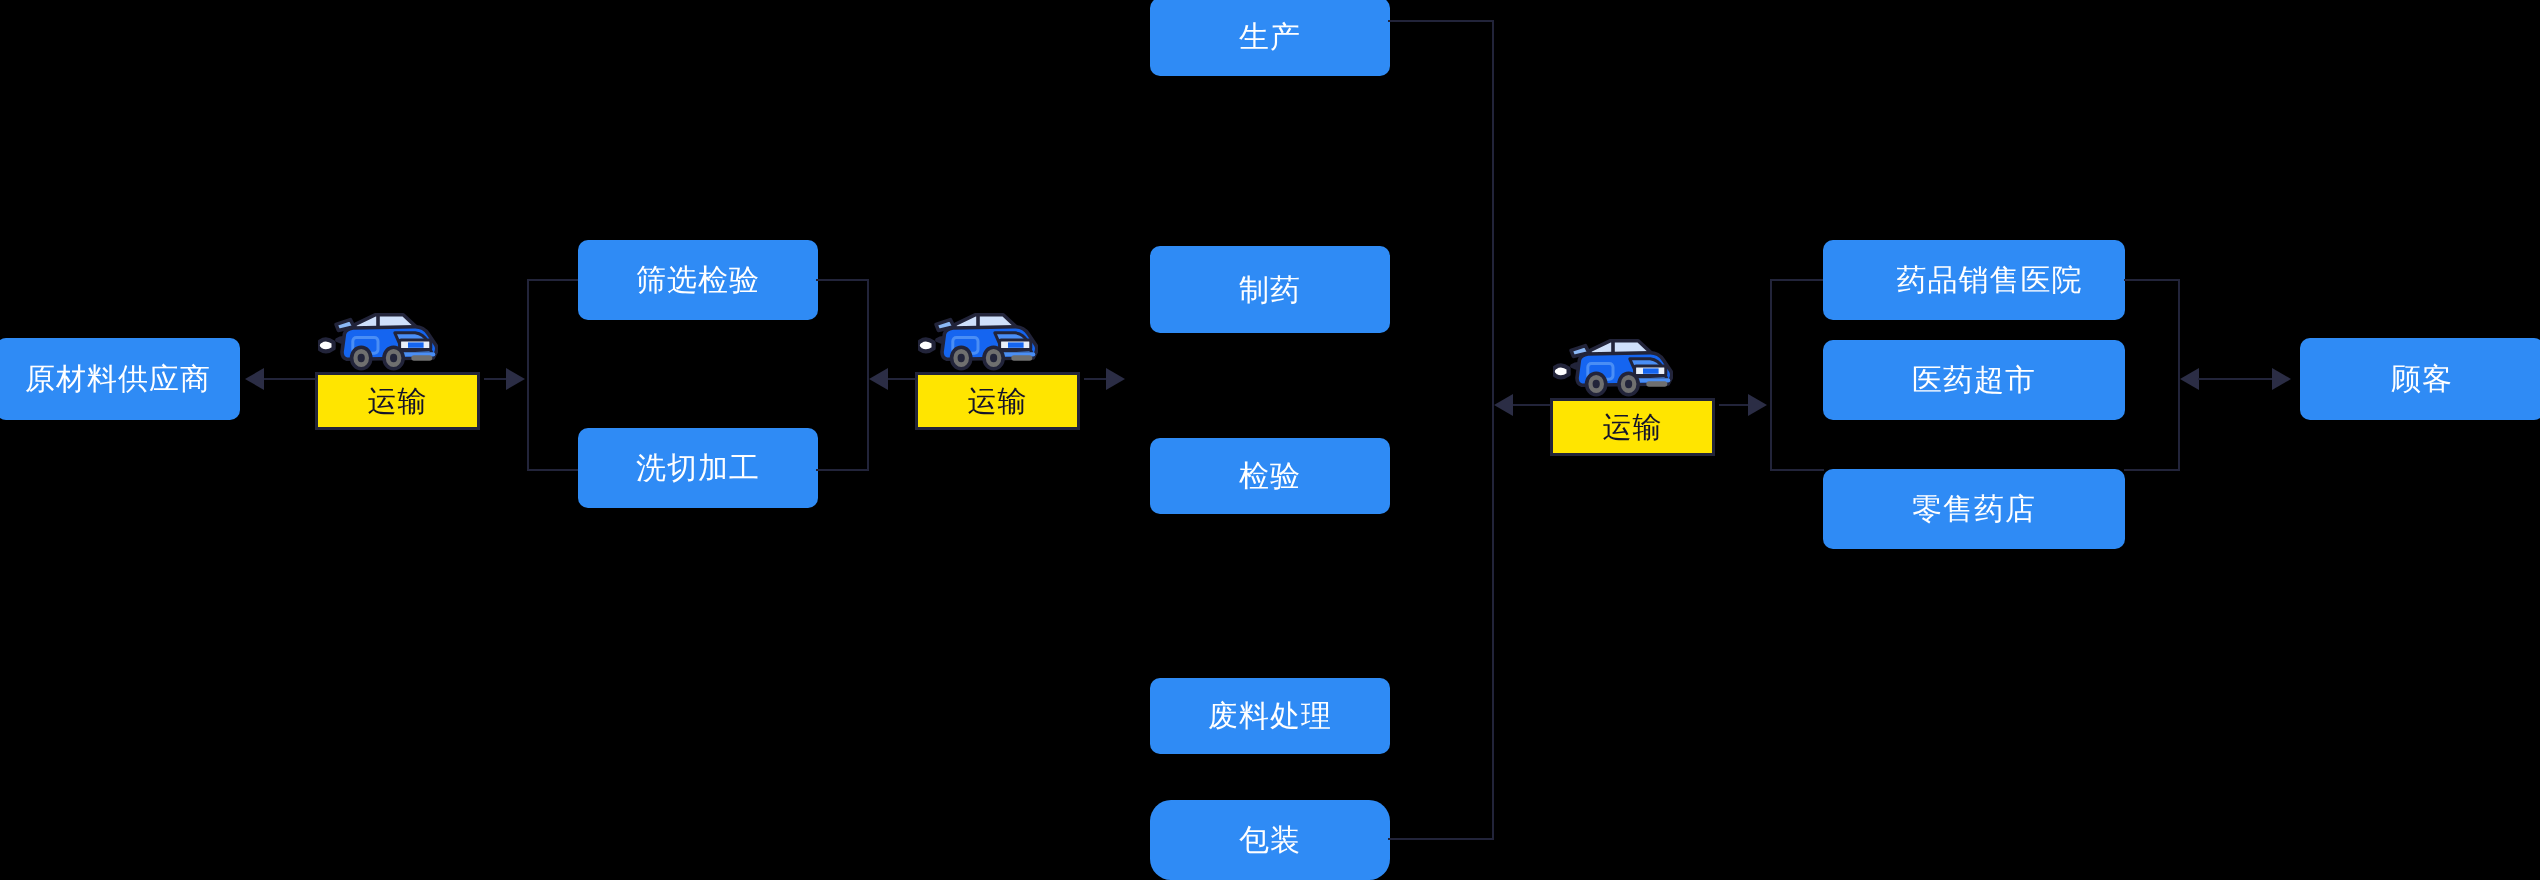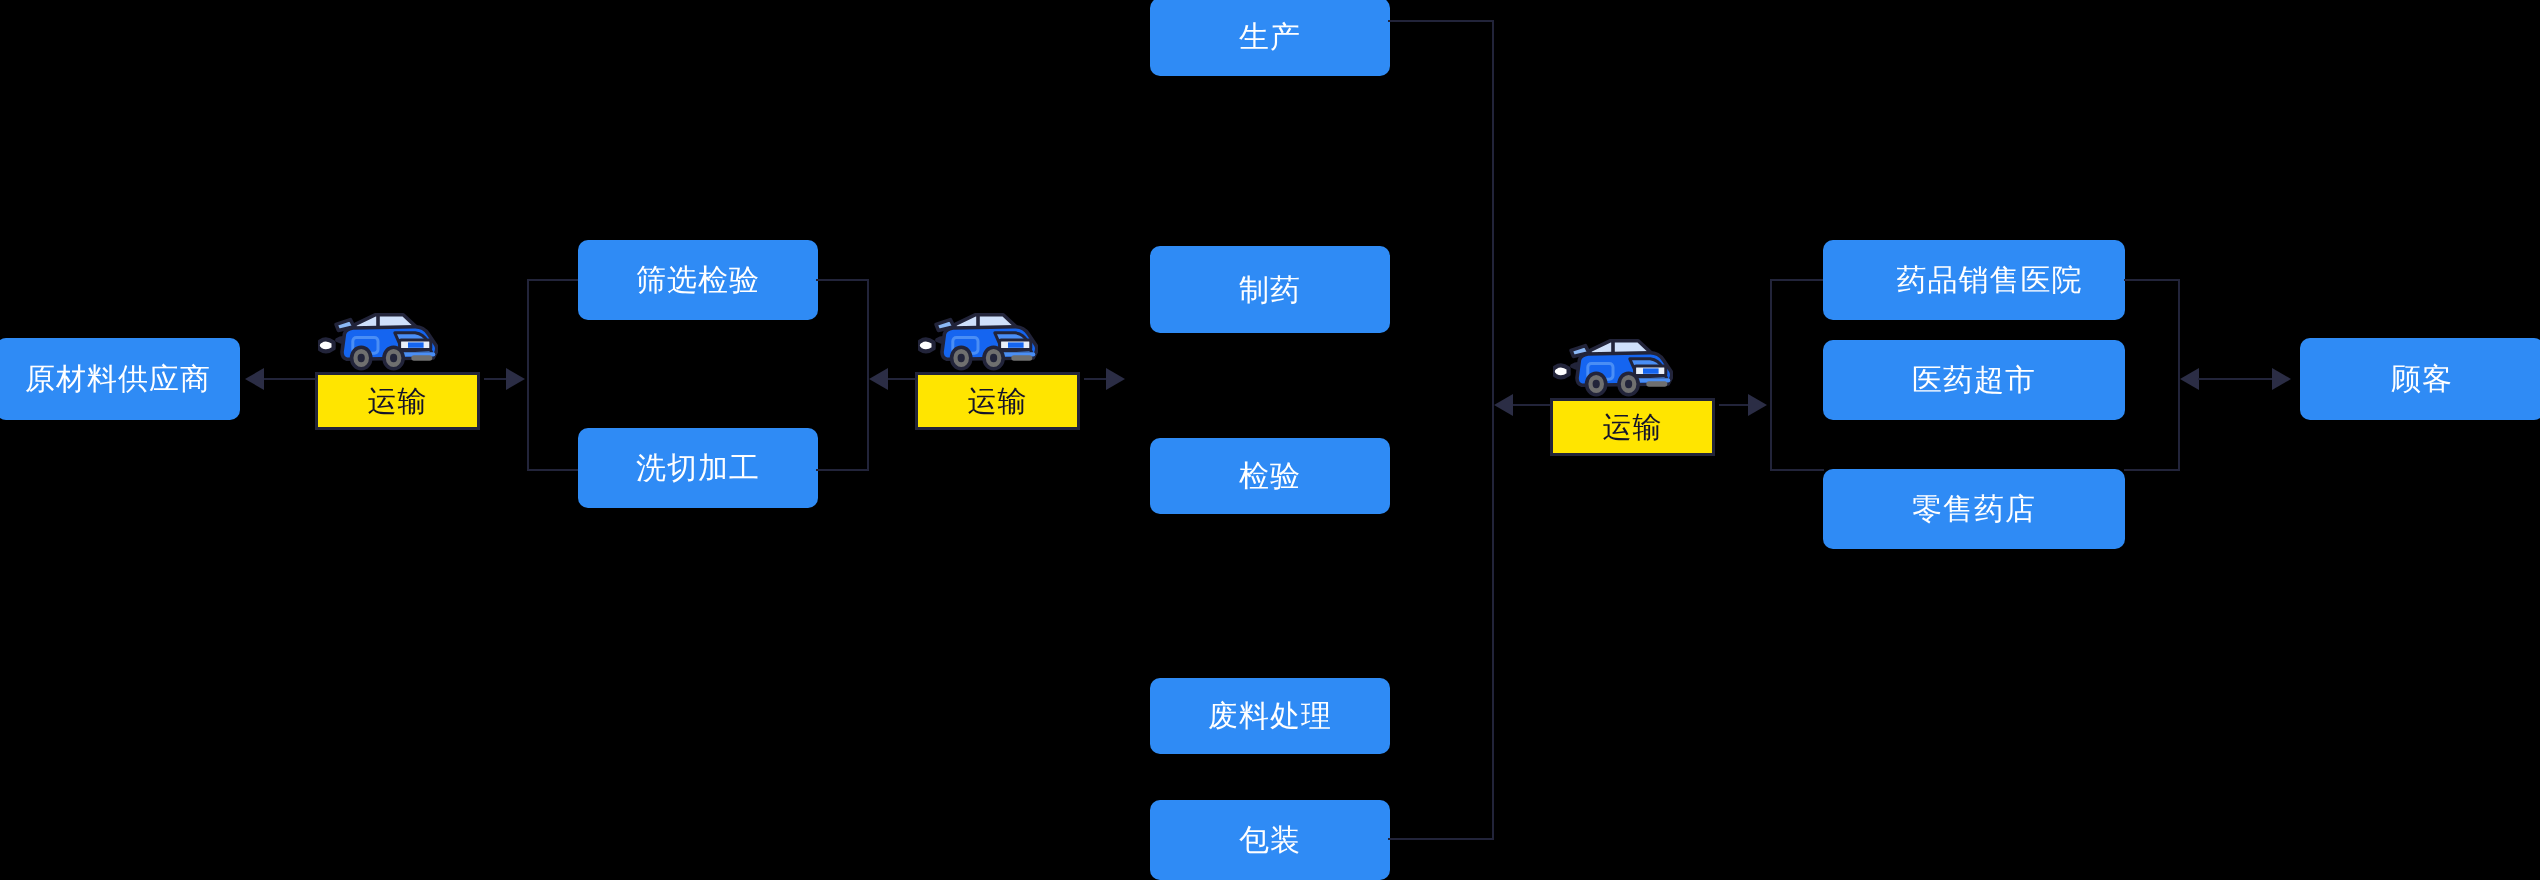--- a/index.html
+++ b/index.html
@@ -166,21 +166,21 @@
   </div>
   <div class="node blue" style="left:1150px; top:238px; width:240px; height:87px;margin-top:8px;">
     <span>制药</span>
   </div>
   <div class="node blue" style="left:1150px; top:438px; width:240px; height:76px;">
     <span>检验</span>
   </div>
   <div class="node blue" style="left:1150px; top:678px; width:240px; height:76px;">
     <span>废料处理</span>
   </div>
-  <div class="node blue" style="left:1150px; top:800px; width:240px; height:80px;">
+  <div class="node blue" style="left:1150px; top:800px; width:240px; height:80px;border-radius:21px;">
     <span>包装</span>
   </div>
 
   <div class="vline" style="left:1492px; top:20px; height:818px;"></div>
   <div class="hline" style="left:1388px; top:20px; width:106px;"></div>
   <div class="hline" style="left:1388px; top:838px; width:106px;"></div>
 
   <div class="hline" style="left:1512px; top:404px; width:40px;"></div>
   <div class="arrow left" style="left:1494px; top:394px;"></div>
 

